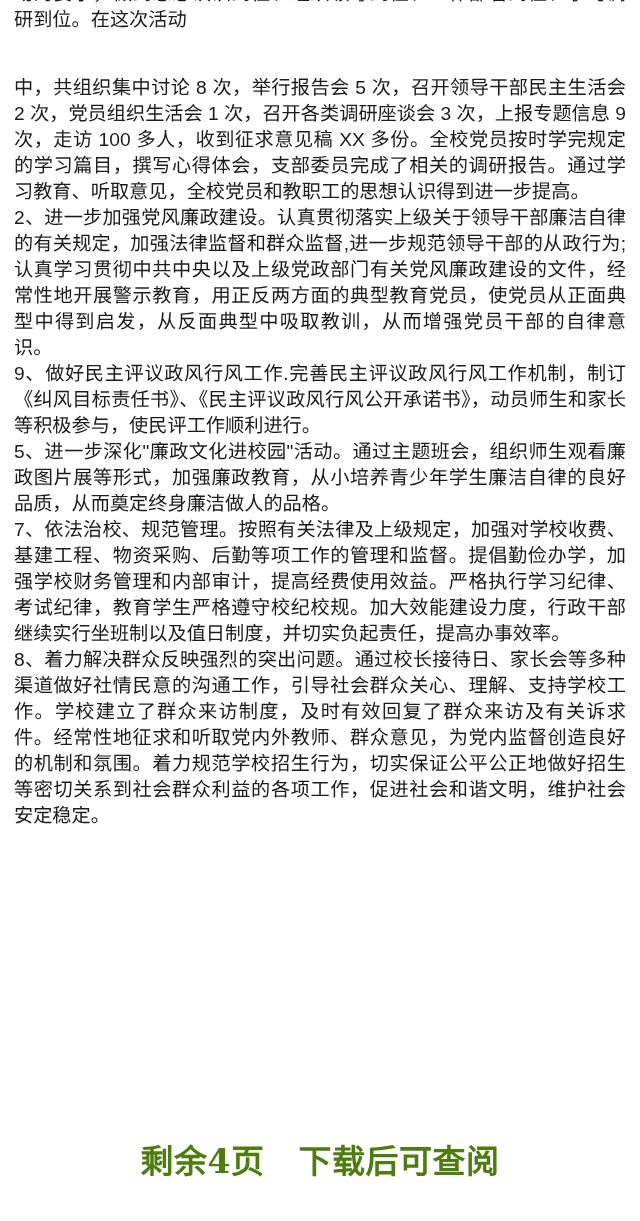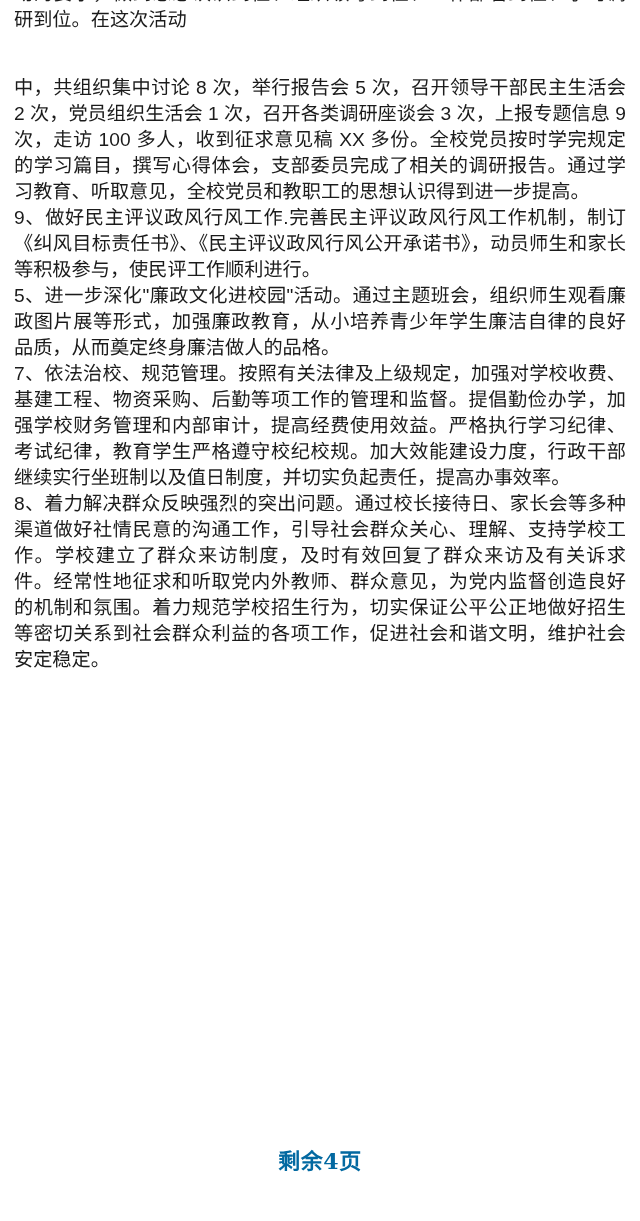--- a/index.html
+++ b/index.html
@@ -75,23 +75,23 @@
     width: 640px;
     height: 66px;
     display: flex;
     align-items: center;
     justify-content: center;
     gap: 34px;
     pointer-events: auto;
   }
   .preview-notice span {
     font-family: "DejaVu Serif", "Liberation Serif", serif;
-    font-size: 22px;
+    font-size: 33px;
     font-weight: 700;
-    color: #0369a1;
+    color: #4d7c0f;
     letter-spacing: 0.5px;
     line-height: 1;
     white-space: nowrap;
   }
   .notice-pages { }
   .notice-action { }
 
   
   .fade-mask {
     position: absolute;
@@ -110,26 +110,28 @@
 
   <div class="clip-top">
     <p class="para">动的要求，做到思想认识到位、组织领导到位、工作部署到位、学习调研到位。在这次活动</p>
   </div>
 
   <div class="clip-bottom">
 
     <div class="gap-1"></div>
 
     <p class="para">中，共组织集中讨论 8 次，举行报告会 5 次，召开领导干部民主生活会 2 次，党员组织生活会 1 次，召开各类调研座谈会 3 次，上报专题信息 9 次，走访 100 多人，收到征求意见稿 XX 多份。全校党员按时学完规定的学习篇目，撰写心得体会，支部委员完成了相关的调研报告。通过学习教育、听取意见，全校党员和教职工的思想认识得到进一步提高。</p>
+    <p class="para">2、进一步加强党风廉政建设。认真贯彻落实上级关于领导干部廉洁自律的有关规定，加强法律监督和群众监督,进一步规范领导干部的从政行为;认真学习贯彻中共中央以及上级党政部门有关党风廉政建设的文件，经常性地开展警示教育，用正反两方面的典型教育党员，使党员从正面典型中得到启发，从反面典型中吸取教训，从而增强党员干部的自律意识。</p>
     <p class="para">9、做好民主评议政风行风工作.完善民主评议政风行风工作机制，制订《纠风目标责任书》、《民主评议政风行风公开承诺书》，动员师生和家长等积极参与，使民评工作顺利进行。</p>
     <p class="para">5、进一步深化"廉政文化进校园"活动。通过主题班会，组织师生观看廉政图片展等形式，加强廉政教育，从小培养青少年学生廉洁自律的良好品质，从而奠定终身廉洁做人的品格。</p>
     <p class="para">7、依法治校、规范管理。按照有关法律及上级规定，加强对学校收费、基建工程、物资采购、后勤等项工作的管理和监督。提倡勤俭办学，加强学校财务管理和内部审计，提高经费使用效益。严格执行学习纪律、考试纪律，教育学生严格遵守校纪校规。加大效能建设力度，行政干部继续实行坐班制以及值日制度，并切实负起责任，提高办事效率。</p>
     <p class="para">8、着力解决群众反映强烈的突出问题。通过校长接待日、家长会等多种渠道做好社情民意的沟通工作，引导社会群众关心、理解、支持学校工作。学校建立了群众来访制度，及时有效回复了群众来访及有关诉求件。经常性地征求和听取党内外教师、群众意见，为党内监督创造良好的机制和氛围。着力规范学校招生行为，切实保证公平公正地做好招生等密切关系到社会群众利益的各项工作，促进社会和谐文明，维护社会安定稳定。</p>
 
   </div>
 
   <div class="fade-mask"></div>
 
   <div class="preview-notice">
     <span class="notice-pages">剩余4页</span>
+    <span class="notice-action">下载后可查阅</span>
   </div>
 
 </div>
 
 </body></html>

